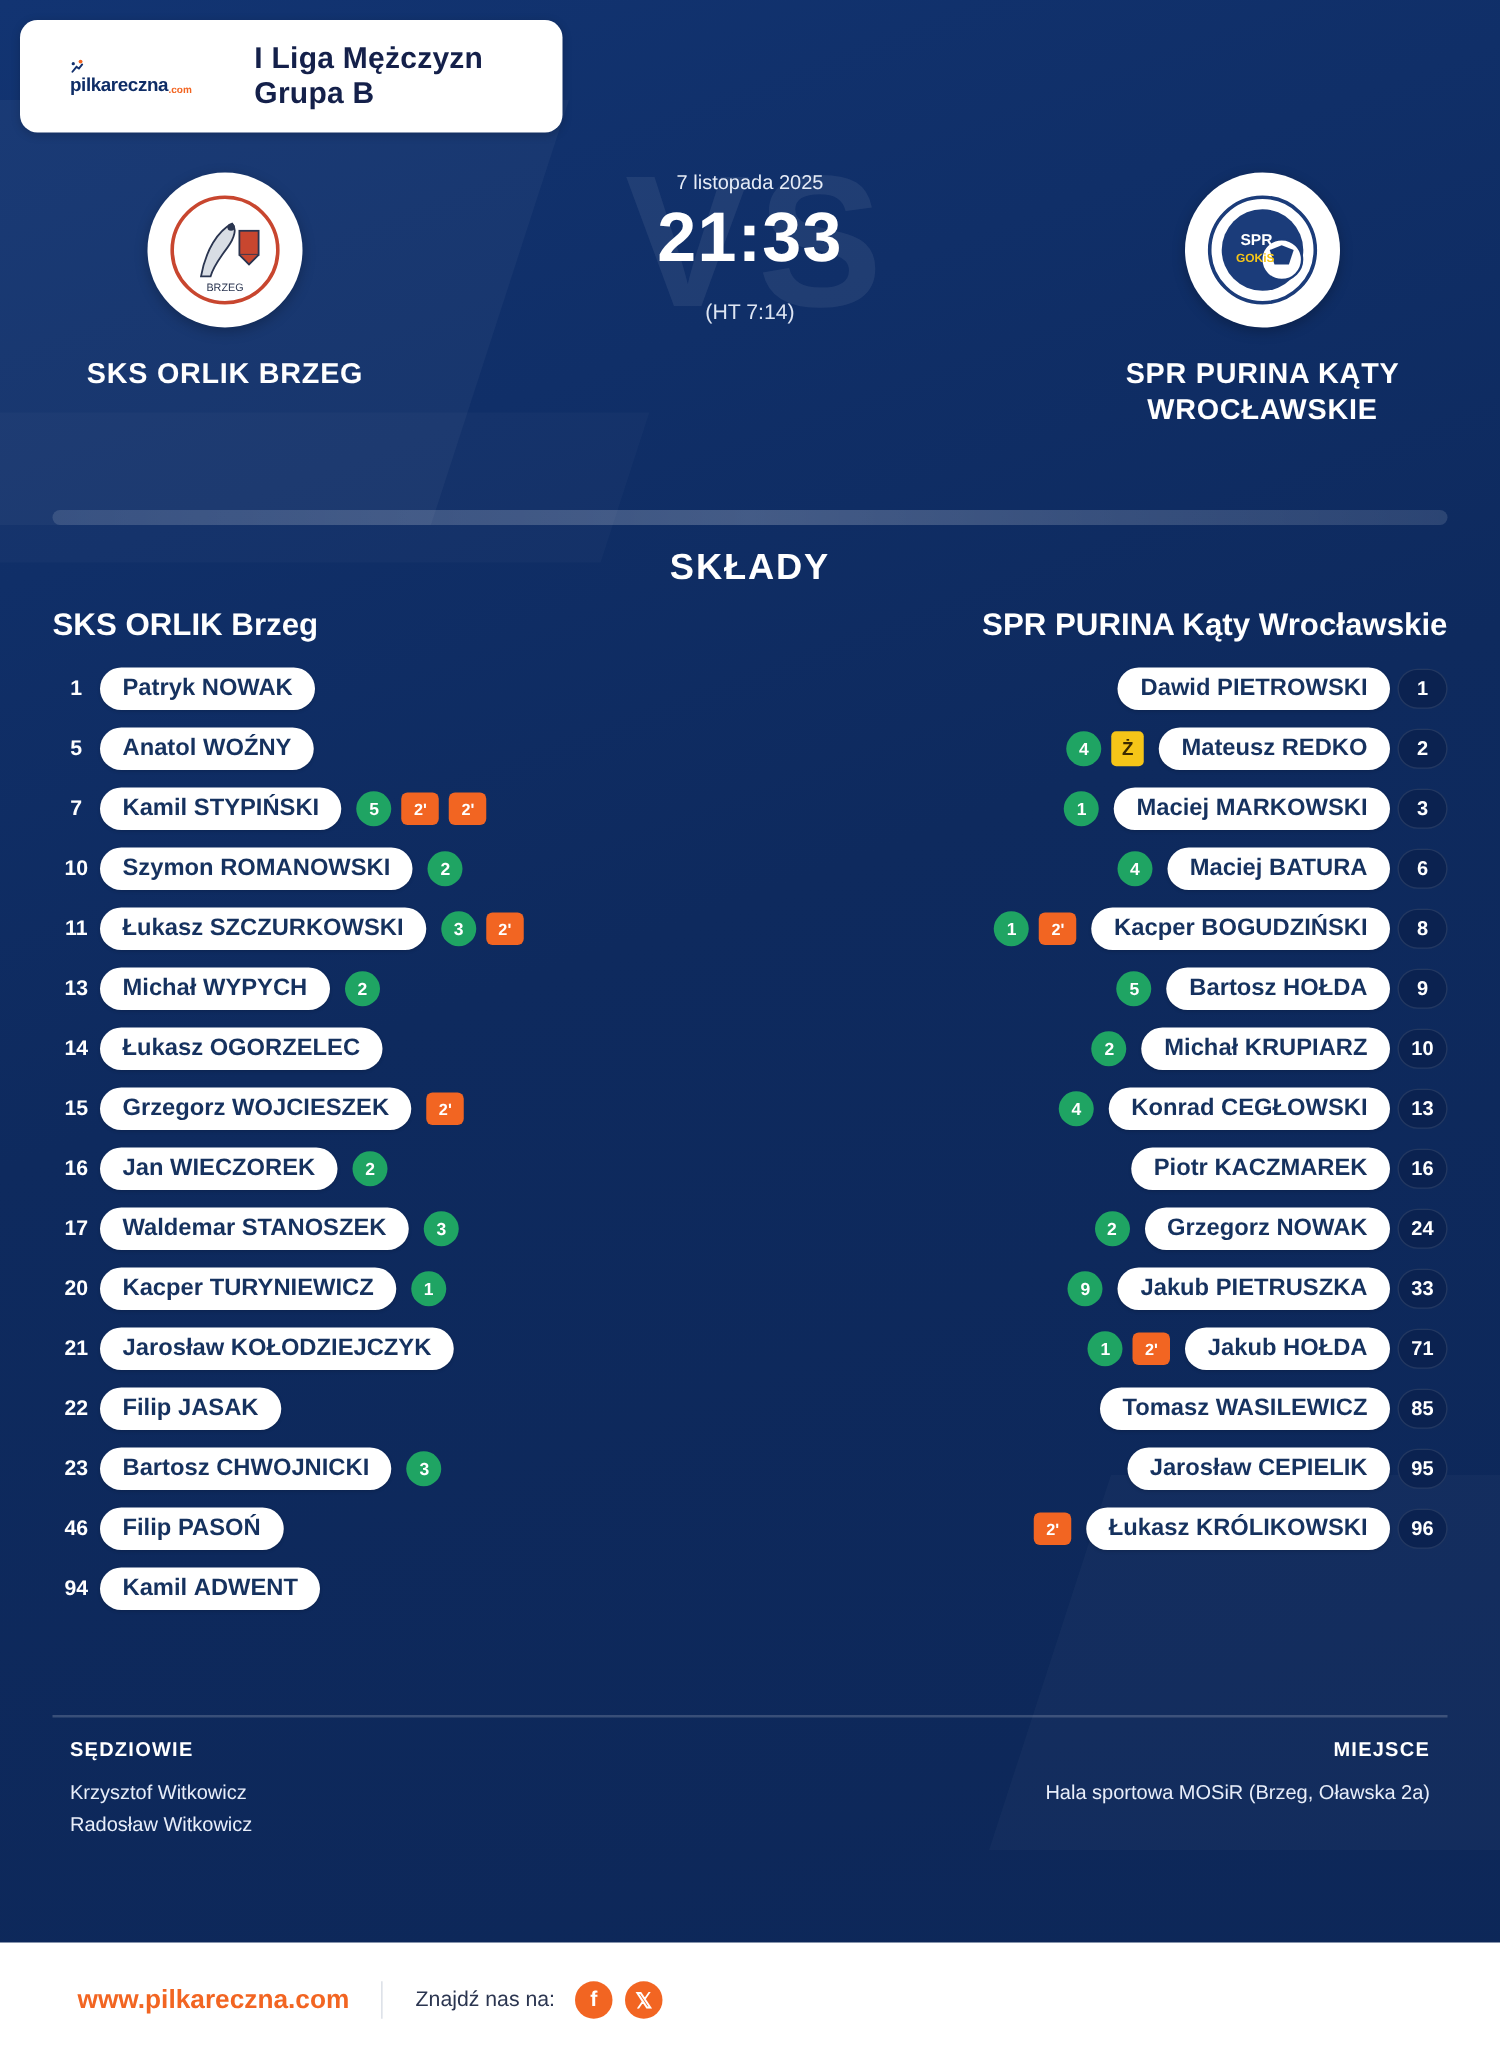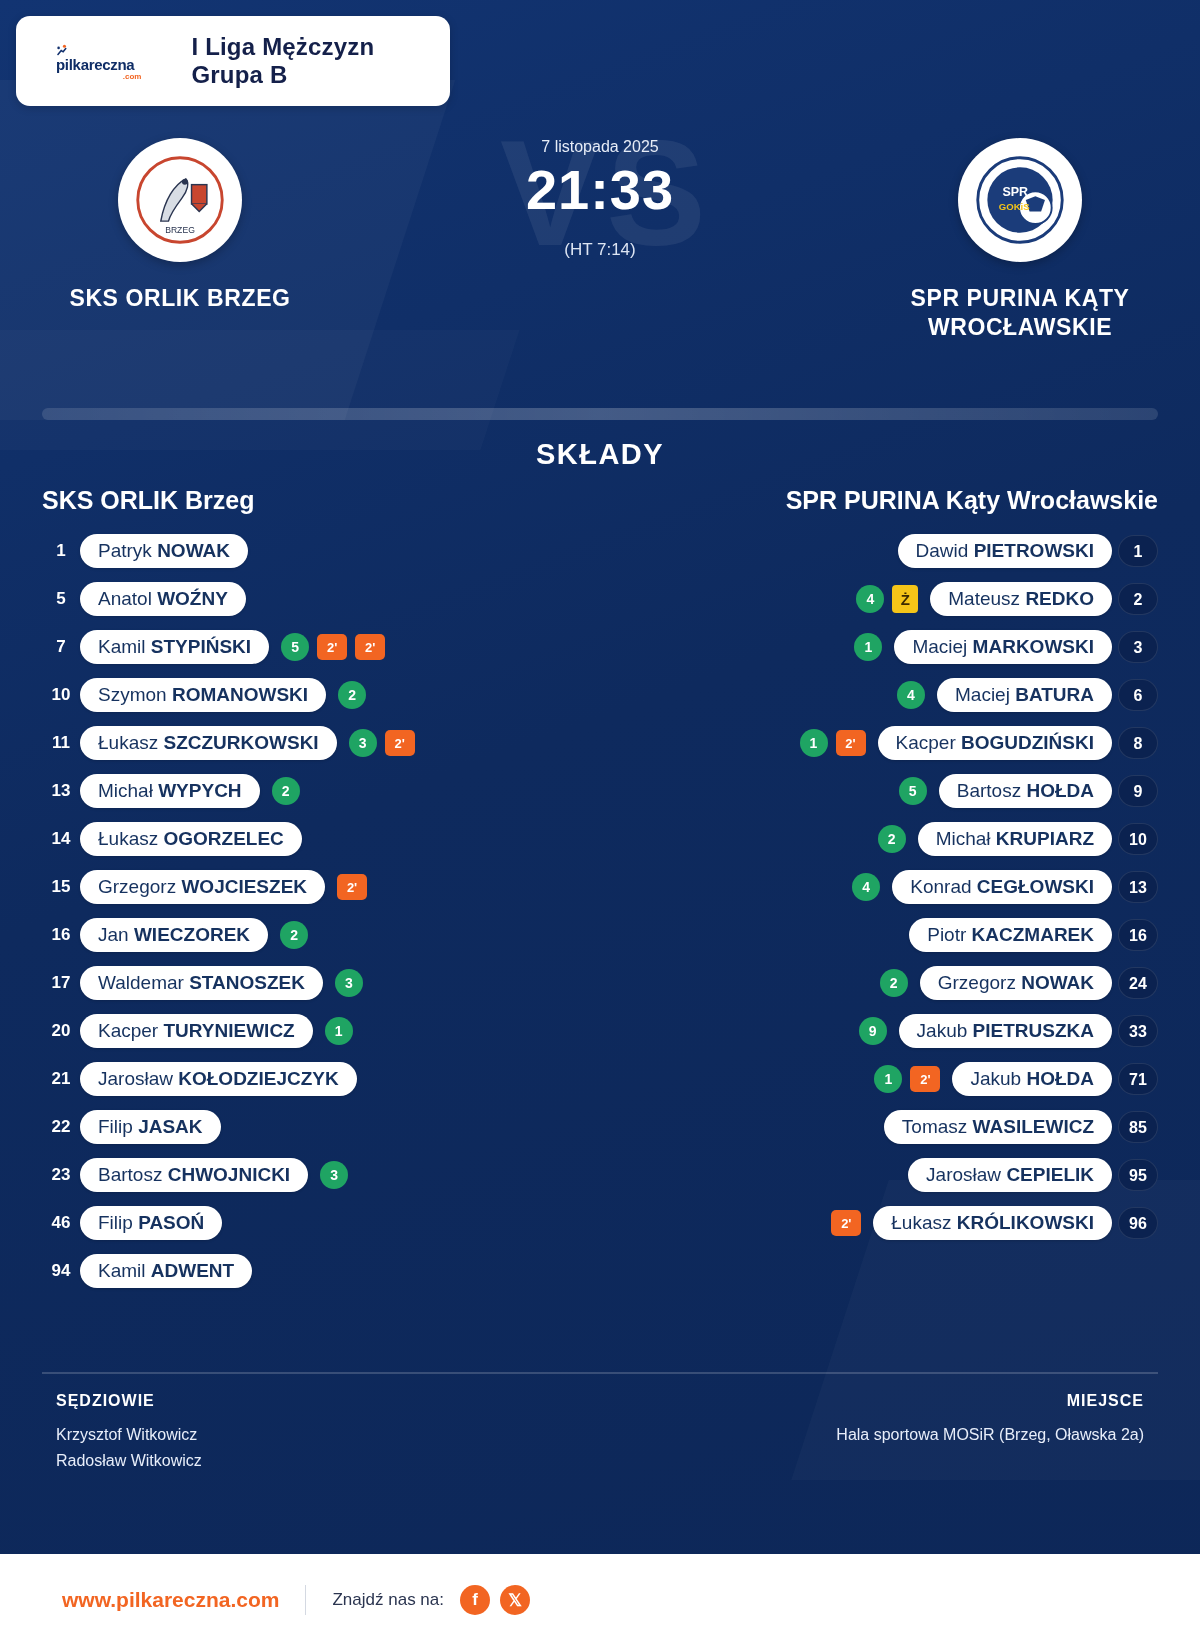--- a/index.html
+++ b/index.html
@@ -38,21 +38,21 @@
   .league-chip {
     position:absolute; left:16px; top:16px;
     width:434px; height:90px;
     background:#ffffff;
     border-radius:14px;
     display:flex; align-items:center;
     padding-left:40px;
     box-shadow:0 2px 8px rgba(0,0,0,0.18);
   }
   .brand {
-    display:flex; flex-direction:column; align-items:flex-end;
+    display:flex; flex-direction:row; align-items:flex-end;
     margin-right:22px;
   }
   .brand-word {
     font-size:15px; font-weight:bold; color:#0f2d66; letter-spacing:-0.3px;
     line-height:1;
   }
   .brand-dot { font-size:8px; color:#f26522; font-weight:bold; align-self:flex-end; }
   .brand-mark {
     display:inline-block; width:13px; height:13px; margin-right:3px;
     vertical-align:-2px;
@@ -72,21 +72,21 @@
     user-select:none;
     margin-left:12px;
   }
 
   
   .teams { position:absolute; left:0; top:120px; width:1200px; height:280px; }
   .team {
     position:absolute; top:0; width:360px; text-align:center;
   }
   .team.left { left:0; }
-  .team.right { right:0; }
+  .team.right { right:10px; }
   .crest {
     width:124px; height:124px; border-radius:50%;
     background:#ffffff; margin:18px auto 0;
     display:flex; align-items:center; justify-content:center;
     box-shadow:0 3px 10px rgba(0,0,0,0.25);
     overflow:hidden;
   }
   .team-name {
     margin-top:22px; font-size:23px; font-weight:bold; letter-spacing:0.6px;
     line-height:1.25;
@@ -135,21 +135,21 @@
     background:#0b2250; color:#ffffff; font-size:16px;
     border:1px solid rgba(255,255,255,0.10);
   }
   .pill {
     background:#ffffff; color:#16325f;
     border-radius:18px; height:34px; line-height:34px;
     padding:0 18px; font-size:19px; white-space:nowrap;
     box-shadow:0 1px 3px rgba(0,0,0,0.16);
   }
   .pill b { font-weight:bold; }
-  .pill span.first { font-weight:normal; }
+  .pill span.first { font-weight:bold; }
 
   .stats { display:flex; align-items:center; gap:8px; }
   .col.left .stats { margin-left:12px; }
   .col.right .stats { margin-right:12px; }
 
   .goal {
     width:28px; height:28px; border-radius:50%;
     background:#1fa463; color:#fff; font-size:14px; font-weight:bold;
     display:flex; align-items:center; justify-content:center;
   }

